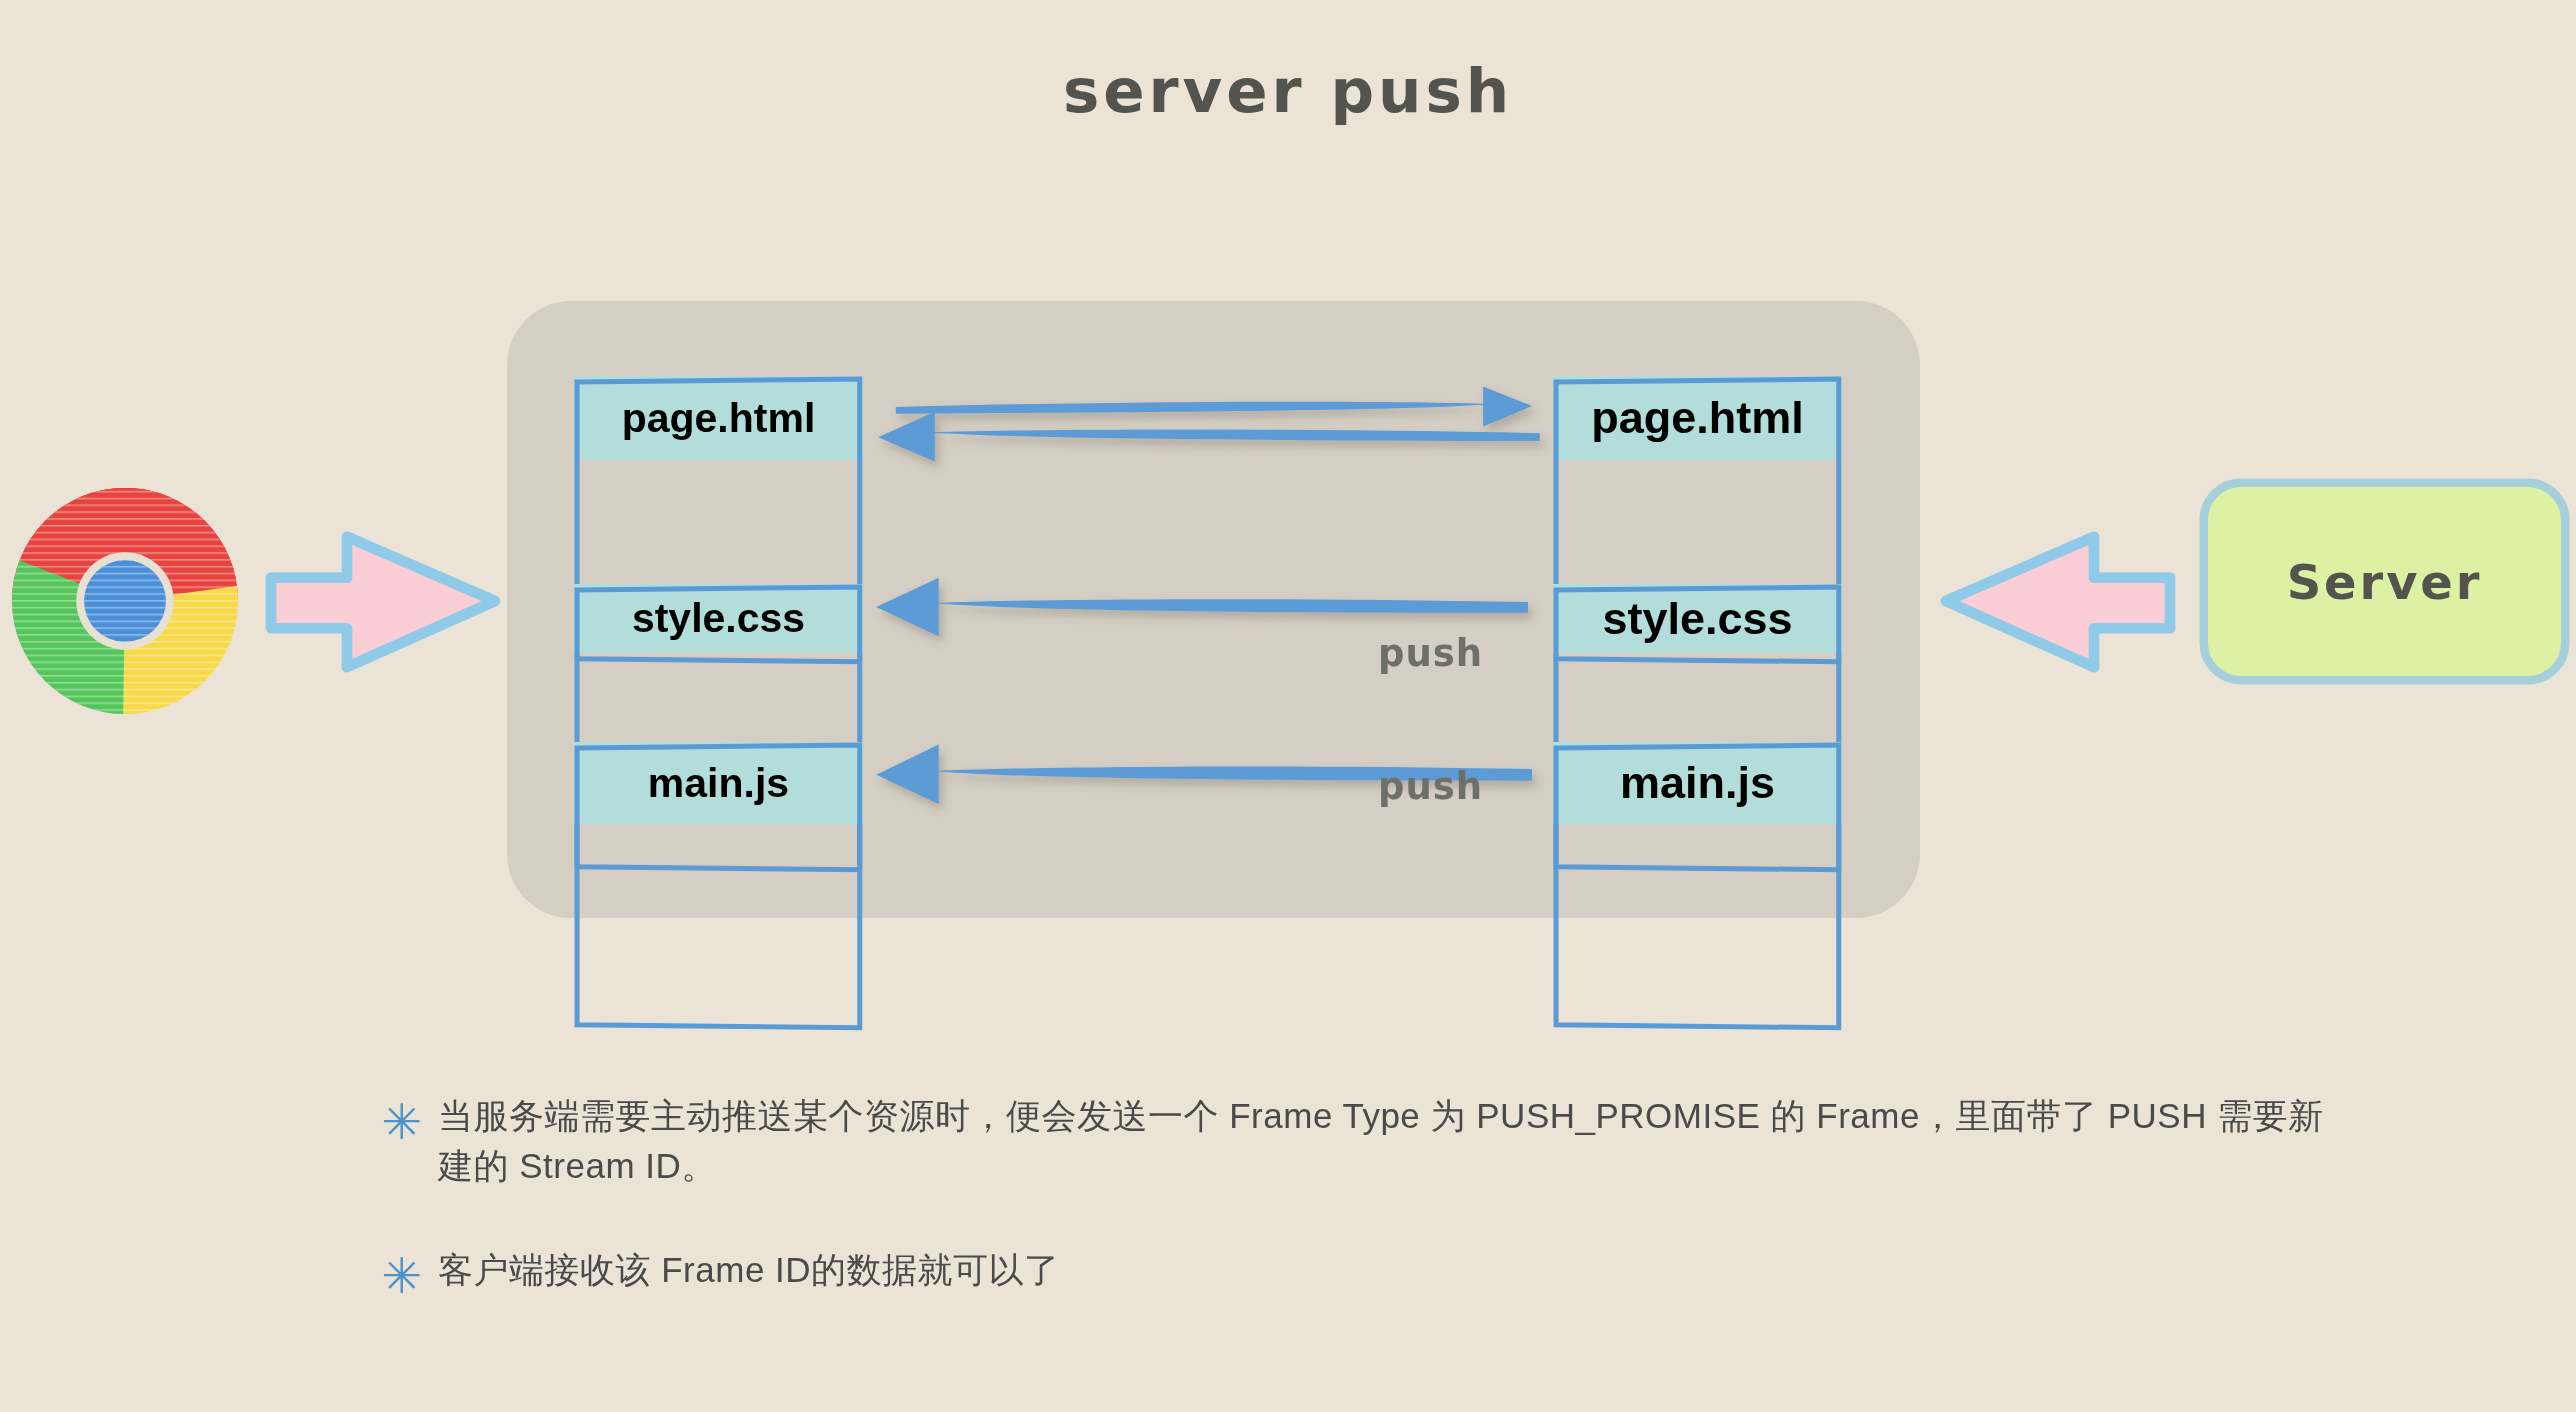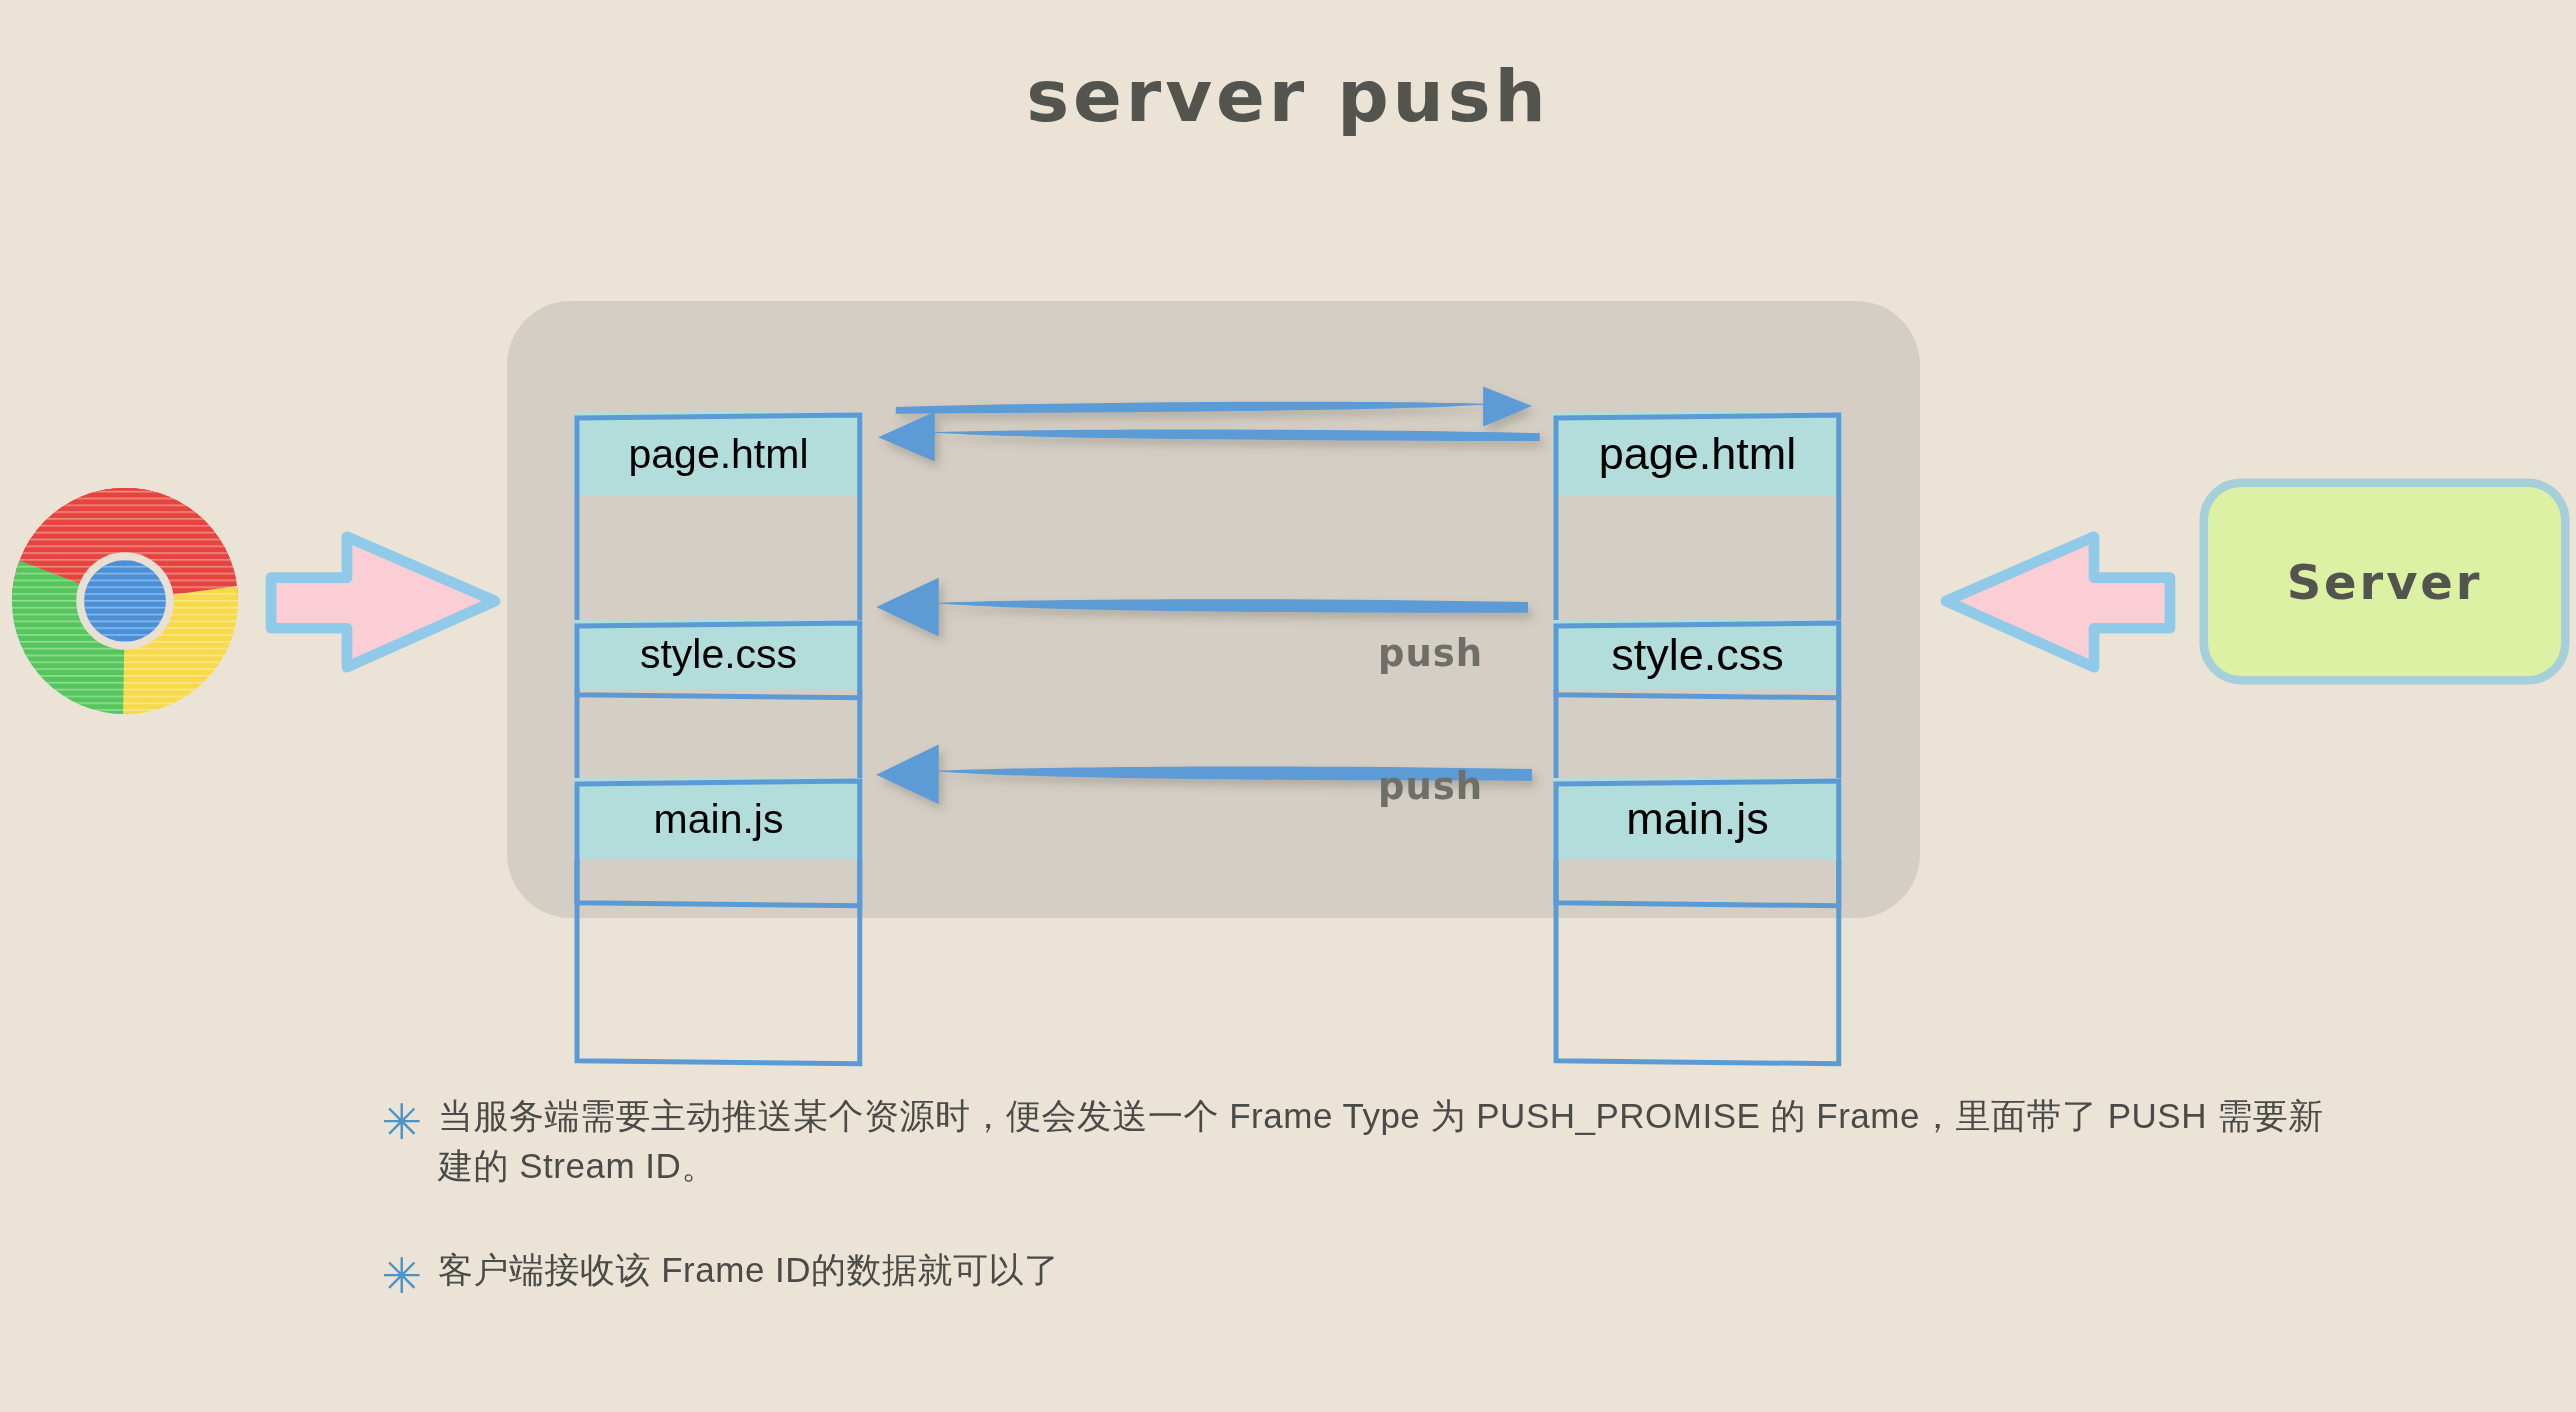--- a/index.html
+++ b/index.html
@@ -16,21 +16,21 @@
   }
 
   
   #slide-title {
     position: absolute;
     left: 0;
     top: 57px;
     width: 2576px;
     text-align: center;
     font-family: "DejaVu Sans", sans-serif;
-    font-size: 72px;
+    font-size: 61px;
     font-weight: 700;
     letter-spacing: 3.9px;
     color: #54544f;
     line-height: 1.1;
   }
 
   
   #diagram-panel {
     position: absolute;
     left: 507px;
@@ -44,22 +44,21 @@
   
   .res-box {
     position: absolute;
     background: #b3ddda;
     box-sizing: border-box;
     display: flex;
     align-items: center;
     justify-content: center;
     color: #000000;
     font-family: "Liberation Sans", sans-serif;
-    font-weight: 400;
-    margin-top: 36px;
+    font-weight: 700;
   }
   .res-box .sketch-frame {
     position: absolute;
     left: -5.9px;
     top: -5.9px;
     right: -5.9px;
     bottom: -5.9px;
     pointer-events: none;
   }
   .res-box .lbl { position: relative; z-index: 2; }

